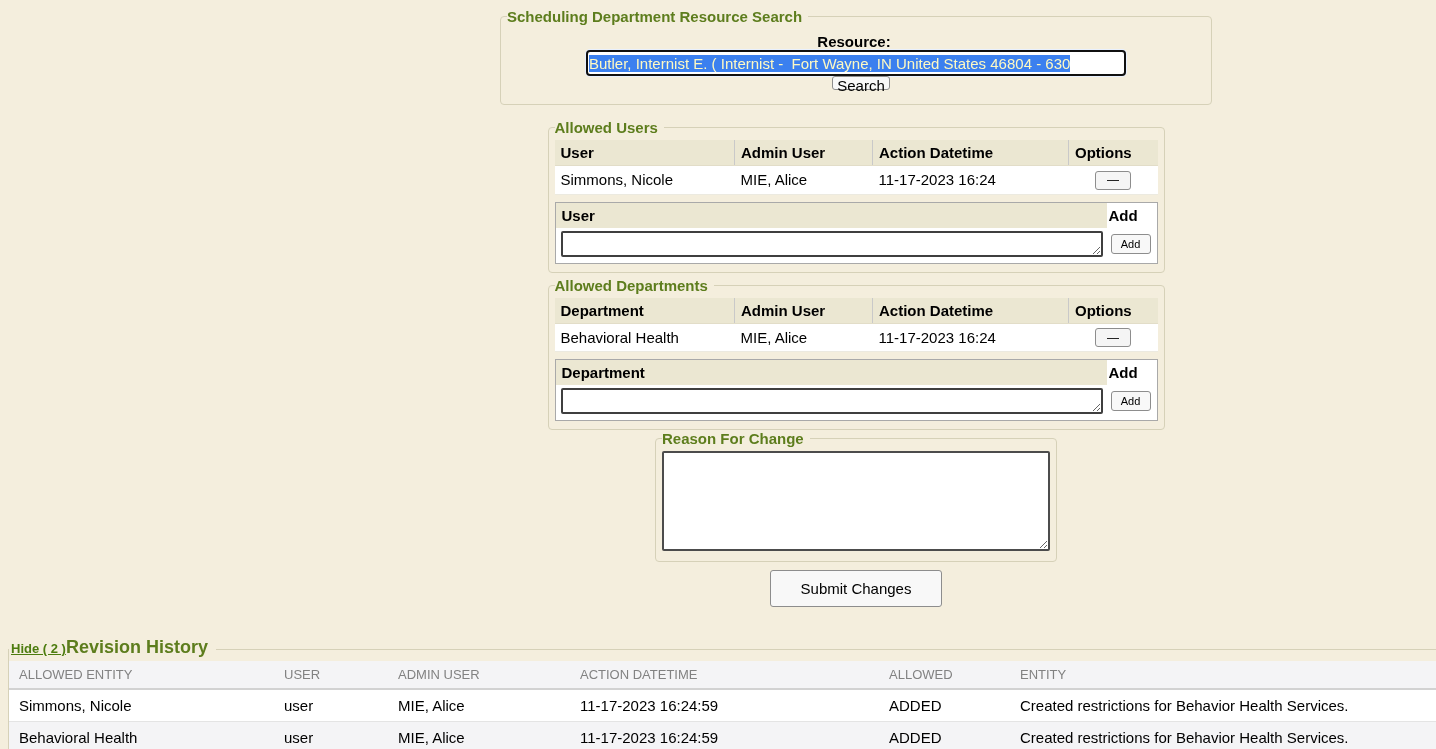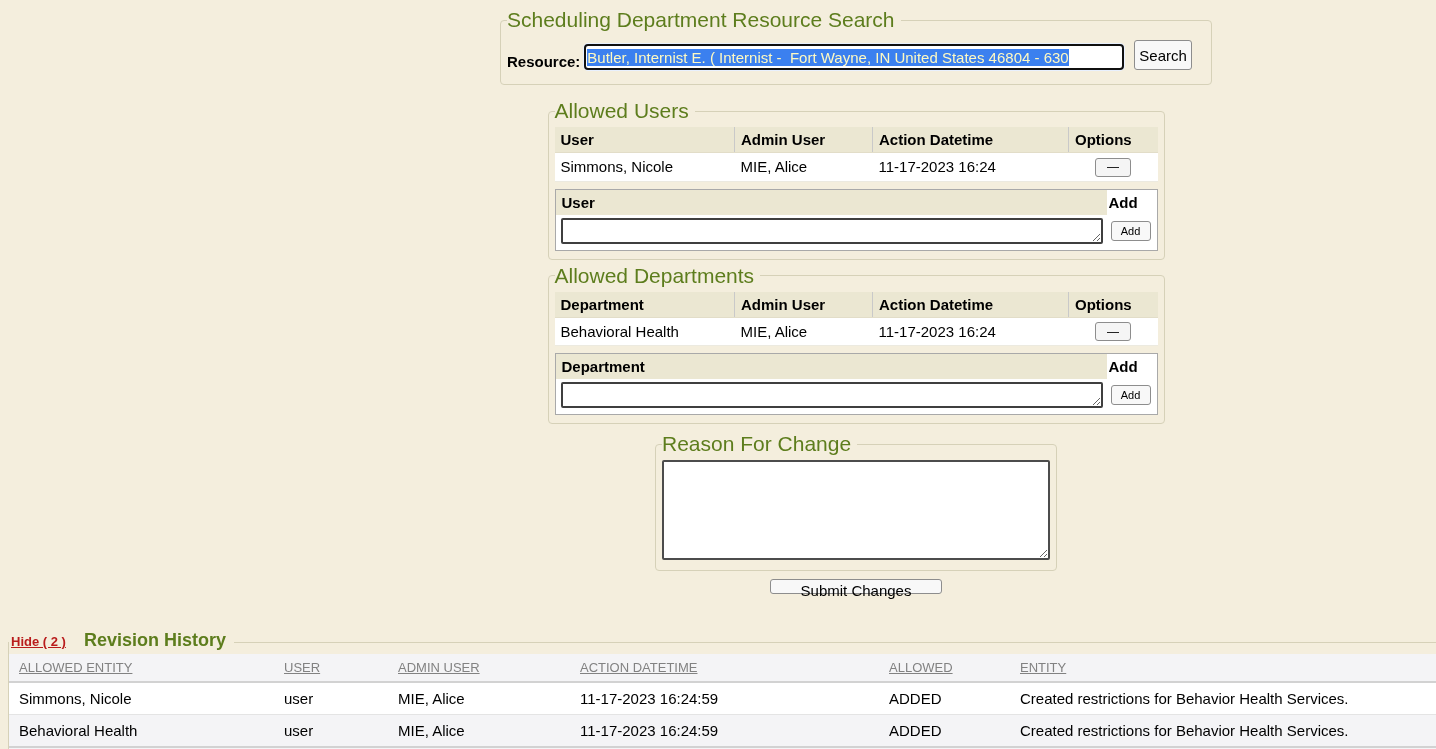--- a/index.html
+++ b/index.html
@@ -15,29 +15,29 @@
 
   
   fieldset {
     border: 1px solid #d6d1b8;
     border-radius: 4px;
     padding: 4px 6px 8px 6px;
     margin: 0 auto;
   }
   legend {
     color: #5d7d1d;
-    font-weight: normal;
-    font-size: 21px;
+    font-weight: bold;
+    font-size: 15px;
     padding: 0 6px 0 0;
     margin-left: 0;
   }
 
   
   #search-fieldset { width: 712px; margin-top: 8px; }
-  .resource-row { display: flex; align-items: flex-end; padding: 4px 0 6px 0; }
+  .resource-row { display: flex; align-items: center; padding: 4px 0 6px 0; flex-direction: column; }
   .resource-label { font-weight: bold; font-size: 15px; margin-right: 4px; white-space: nowrap; }
   .resource-input {
     width: 540px; height: 26px;
     background: #fff;
     border: 2px solid #101010;
     border-radius: 4px;
     box-shadow: 0 0 0 1px #e8f0fe;
     display: flex; align-items: center;
     overflow: hidden;
     padding: 0 1px;
@@ -49,21 +49,21 @@
     white-space: pre;
   }
   .btn {
     font-family: "Liberation Sans", sans-serif;
     background: #f8f8f8;
     border: 1px solid #8d8d8d;
     border-radius: 3px;
     color: #000;
     cursor: pointer;
   }
-  .search-btn { margin-left: 10px; font-size: 15px; height: 30px; padding: 0 4px; }
+  .search-btn { margin-left: 10px; font-size: 15px; height: 14px; padding: 0 4px; }
 
   
   .allow-fieldset { width: 612px; margin-top: 14px; }
   .allow-table { width: 100%; border-collapse: collapse; font-size: 15px; }
   .allow-table th {
     background: #ebe7d2;
     text-align: left;
     font-weight: bold;
     padding: 4px 6px;
     border-bottom: 1px solid #e2ddc8;
@@ -115,32 +115,32 @@
     padding: 2px 4px;
     overflow: hidden;
   }
   .add-btn {
     margin-left: 8px; margin-top: 3px;
     width: 40px; height: 20px;
     font-size: 11px;
   }
 
   
-  #reason-fieldset { width: 402px; margin-top: 8px; padding-bottom: 6px; }
+  #reason-fieldset { width: 402px; padding-bottom: 6px; }
   .reason-textarea {
     width: 100%; height: 100px;
     border: 2px solid #4c4c4c;
     border-radius: 2px;
     background: #fff;
     resize: both;
     font-family: "Liberation Sans", sans-serif;
     font-size: 14px;
   }
   .submit-row { text-align: center; margin-top: 8px; }
-  .submit-btn { font-size: 15px; height: 15px; padding: 2px 30px; }
+  .submit-btn { font-size: 15px; height: 37px; padding: 2px 30px; }
 
   
   #revision-section {
     margin-top: 42px;
     margin-left: 8px;
     border: 1px solid #d6d1b8;
     border-bottom: none;
     border-right: none;
     position: relative;
   }
@@ -148,41 +148,41 @@
     position: relative; top: -13px;
     margin-bottom: -10px;
     display: flex; align-items: baseline;
     background: transparent;
     padding-left: 2px;
     width: fit-content;
     background-color: #f4eedd;
     padding-right: 8px;
   }
   .hide-link {
-    color: #b91c1c;
+    color: #4d7c0f;
     font-size: 13px;
     font-weight: bold;
     text-decoration: underline;
-    margin-right: 18px;
+    margin-right: 0;
     cursor: pointer;
     white-space: pre;
   }
   .rev-title { color: #5d7d1d; font-size: 18px; font-weight: bold; white-space: nowrap; }
   .rev-table { width: 1696px; border-collapse: collapse; font-size: 15px; }
   .rev-table th {
     background: #f4f4f6;
     color: #828282;
     font-weight: normal;
     font-size: 13px;
     text-align: left;
     padding: 6px 0 6px 10px;
     border-bottom: 2px solid #d2d2d2;
     white-space: nowrap;
   }
-  .rev-table th span { text-decoration: underline; cursor: pointer; }
+  .rev-table th span { cursor: pointer; }
   .rev-table td { padding: 7px 0 7px 10px; white-space: nowrap; }
   .rev-row-odd td  { background: #fff; border-bottom: 1px solid #e4e4e4; }
   .rev-row-even td { background: #f4f4f6; border-bottom: 2px solid #d2d2d2; }
   .rev-col-1 { width: 265px; }
   .rev-col-2 { width: 114px; }
   .rev-col-3 { width: 182px; }
   .rev-col-4 { width: 309px; }
   .rev-col-5 { width: 131px; }
   .rev-footer td {
     background: #f4f4f6;

